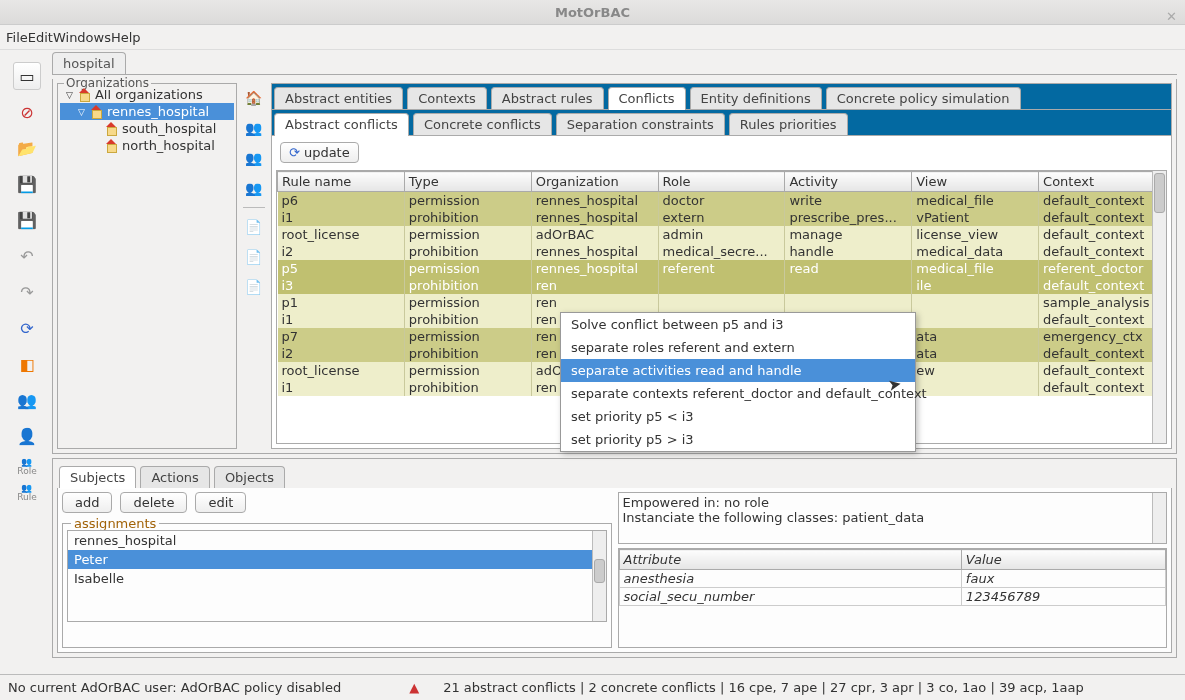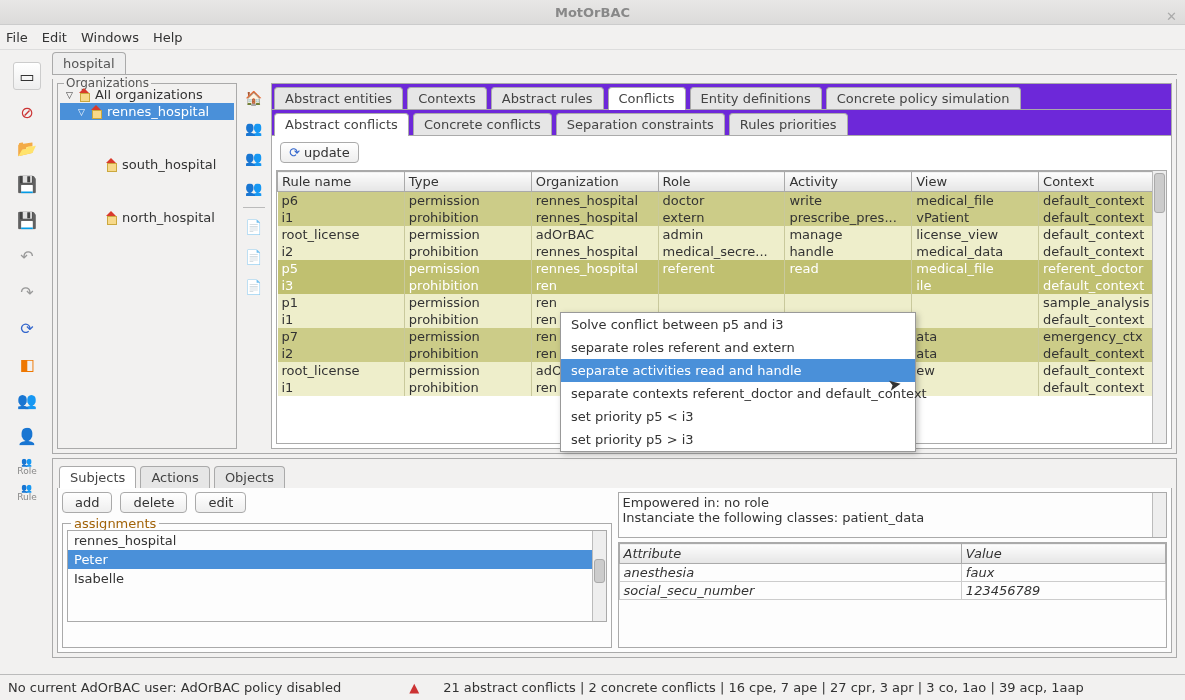--- a/index.html
+++ b/index.html
@@ -1,51 +1,51 @@
 <!DOCTYPE html>
 <html><head>
 <meta charset="utf-8">
 <style>
 * { box-sizing: border-box; margin: 0; padding: 0; font-family: "DejaVu Sans", Arial, sans-serif; font-size: 13px; }
 body { background: #f2f1f0; width: 1185px; height: 700px; overflow: hidden; color: #333; position: relative; }
 .titlebar { height: 25px; background: linear-gradient(#e8e7e6,#dcdbda); text-align: center; line-height: 25px; color: #888; font-weight: bold; border-bottom: 1px solid #ccc; position: relative; }
 .titlebar .close-icon { position: absolute; right: 8px; top: 4px; color: #aaa; }
-.menubar { height: 25px; padding: 3px 6px; background: #f2f1f0; display: flex; gap: 14px; align-items: center; border-bottom: 1px solid #ddd; }
+.menubar { height: 25px; padding: 3px 6px; background: #f2f1f0; display: flex; align-items: center; border-bottom: 1px solid #ddd; }
 .menubar span { color: #333; }
 
 .body-wrap { display: flex; height: 610px; padding: 2px 8px 2px 2px; }
 .left-toolbar { width: 50px; display: flex; flex-direction: column; align-items: center; gap: 8px; padding-top: 10px; }
 .left-toolbar .tb-icon { width: 28px; height: 28px; border-radius: 3px; display:flex; align-items:center; justify-content:center; font-size:16px; }
 .tb-new { background: linear-gradient(#fff,#eee); border:1px solid #ccc; }
 .tb-red { color:#c33; } .tb-blue{color:#36c;} .tb-gray{color:#999;} .tb-orange{color:#e70;}
 .tb-role { font-size:9px; color:#888; text-align:center; line-height:1; }
 
 .main-col { flex: 1; display: flex; flex-direction: column; gap: 4px; }
 
 .policy-tabs { display:flex; border-bottom:1px solid #aaa; }
 .policy-tab { background:#eee; border:1px solid #aaa; border-bottom:none; padding:3px 10px; border-radius:4px 4px 0 0; color:#555; }
 
 .upper-row { flex: 1; display: flex; border:1px solid #aaa; border-top:none; padding:4px; gap:4px; }
 
 .org-tree-box { width: 180px; border:1px solid #aaa; position: relative; padding:2px; }
 .org-tree-box .legend { position:absolute; top:-8px; left:6px; background:#f2f1f0; font-size:12px; color:#555; padding:0 2px; }
 .tree-item { padding:1px 0 1px 6px; display:flex; align-items:center; gap:4px; }
 .tree-child1 { padding-left: 18px; }
-.tree-child2 { padding-left: 44px; margin-top: 36px; }
+.tree-child2 { padding-left: 44px; }
 .tree-sel { background:#4a90d9; color:#fff; }
 .tri { font-size:9px; }
 .home-icon { width:14px; height:14px; display:inline-block; position:relative; }
 .home-icon::before { content:""; position:absolute; top:0; left:2px; border-left:5px solid transparent; border-right:5px solid transparent; border-bottom:5px solid #d93a2b; }
 .home-icon::after { content:""; position:absolute; top:5px; left:3px; width:8px; height:7px; background:#f7d98a; border:1px solid #cba83e; }
 
 .mini-toolbar { width:26px; display:flex; flex-direction:column; gap:8px; align-items:center; padding-top:4px; }
 .mini-toolbar div { width:22px; height:22px; display:flex; align-items:center; justify-content:center; font-size:14px; }
 
 .conflicts-pane { flex:1; display:flex; flex-direction:column; border:1px solid #aaa; }
-.top-tabs, .sub-tabs { display:flex; border-bottom:1px solid #aaa; background:#6d28d9; }
+.top-tabs, .sub-tabs { display:flex; border-bottom:1px solid #aaa; background:#0369a1; }
 .tab { border:1px solid #aaa; background:#e6e6e6; padding:3px 10px; margin:3px 2px 0 2px; border-bottom:none; border-radius:4px 4px 0 0; color:#444; }
 .tab.active { background:#fff; position:relative; }
 .tab.active::after{ content:""; position:absolute; left:0; right:0; bottom:-1px; height:2px; background:#fff; }
 
 .sub-pane { flex:1; padding:4px; background:#fff; position:relative; }
 .update-btn { display:inline-flex; align-items:center; gap:4px; border:1px solid #aaa; background:linear-gradient(#fff,#eee); padding:2px 8px; border-radius:4px; margin:2px 0 4px 4px; }
 .update-btn .refresh{ color:#36c; font-size:13px; }
 
 .conf-table-wrap { position:absolute; top:34px; left:4px; right:4px; bottom:4px; overflow:auto; border:1px solid #aaa; }
 .conf-table { width:100%; border-collapse:collapse; table-layout:fixed; }
@@ -65,21 +65,21 @@
 .btn { border:1px solid #aaa; background:linear-gradient(#fff,#eee); padding:2px 12px; border-radius:4px; }
 .assign-box { flex:1; border:1px solid #aaa; position:relative; padding:6px 4px 4px 4px; margin-top:6px; }
 .assign-box .legend { position:absolute; top:-8px; left:8px; background:#fdfdfd; padding:0 3px; color:#a16207; }
 .assign-list { border:1px solid #aaa; height:92px; overflow:hidden; position:relative; }
 .assign-item { padding:2px 6px; }
 .assign-item.sel { background:#4a90d9; color:#fff; }
 .assign-scroll { position:absolute; right:0; top:0; bottom:0; width:14px; background:#eee; border-left:1px solid #bbb; }
 .assign-scroll .thumb { position:absolute; left:1px; right:1px; top:28px; height:24px; background:#ccc; border:1px solid #aaa; border-radius:3px; }
 
 .lower-right { flex:1; display:flex; flex-direction:column; gap:4px; }
-.info-box { border:1px solid #aaa; padding:2px 4px; position:relative; height:46px; }
+.info-box { border:1px solid #aaa; padding:2px 4px; position:relative; height:52px; }
 .info-scroll { position:absolute; right:0; top:0; bottom:0; width:14px; background:#eee; border-left:1px solid #bbb; }
 .attr-table-wrap { flex:1; border:1px solid #aaa; position:relative; }
 .attr-table { width:100%; border-collapse:collapse;font-style:italic; }
 .attr-table th { background:linear-gradient(#fdfdfd,#e5e5e5); border:1px solid #aaa; text-align:left; padding:2px 4px; font-weight:normal; }
 .attr-table td { border:1px solid #ccc; padding:1px 4px; }
 
 .statusbar { position:absolute; left:0; right:0; bottom:0; height:26px; border-top:1px solid #bbb; display:flex; align-items:center; padding:0 8px; gap:24px; background:#f2f1f0; }
 .status-warn { color:#c33; }
 
 .context-menu { position:absolute; left:560px; top:312px; width:356px; background:#fff; border:1px solid #999; box-shadow:2px 2px 6px rgba(0,0,0,0.25); z-index:50; }

